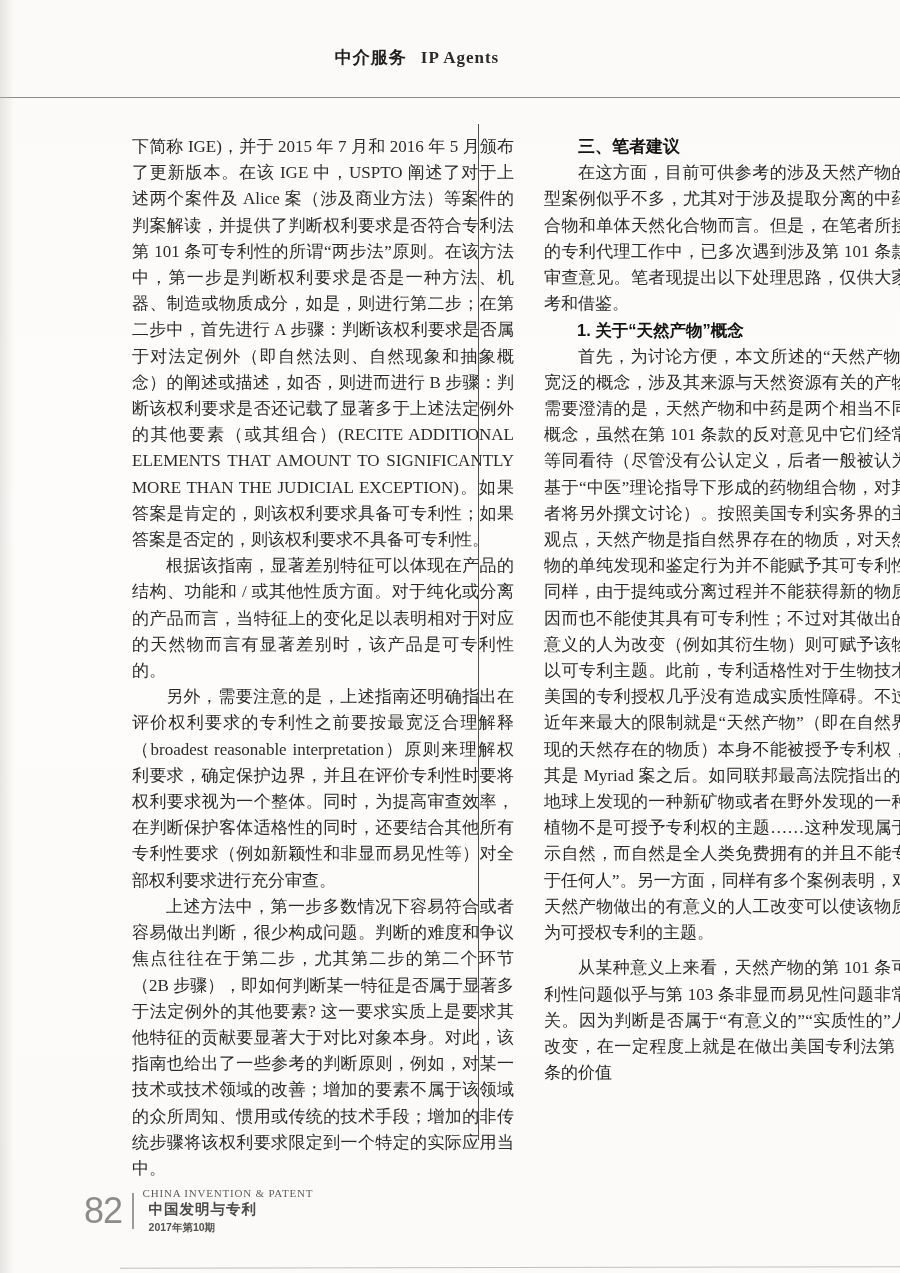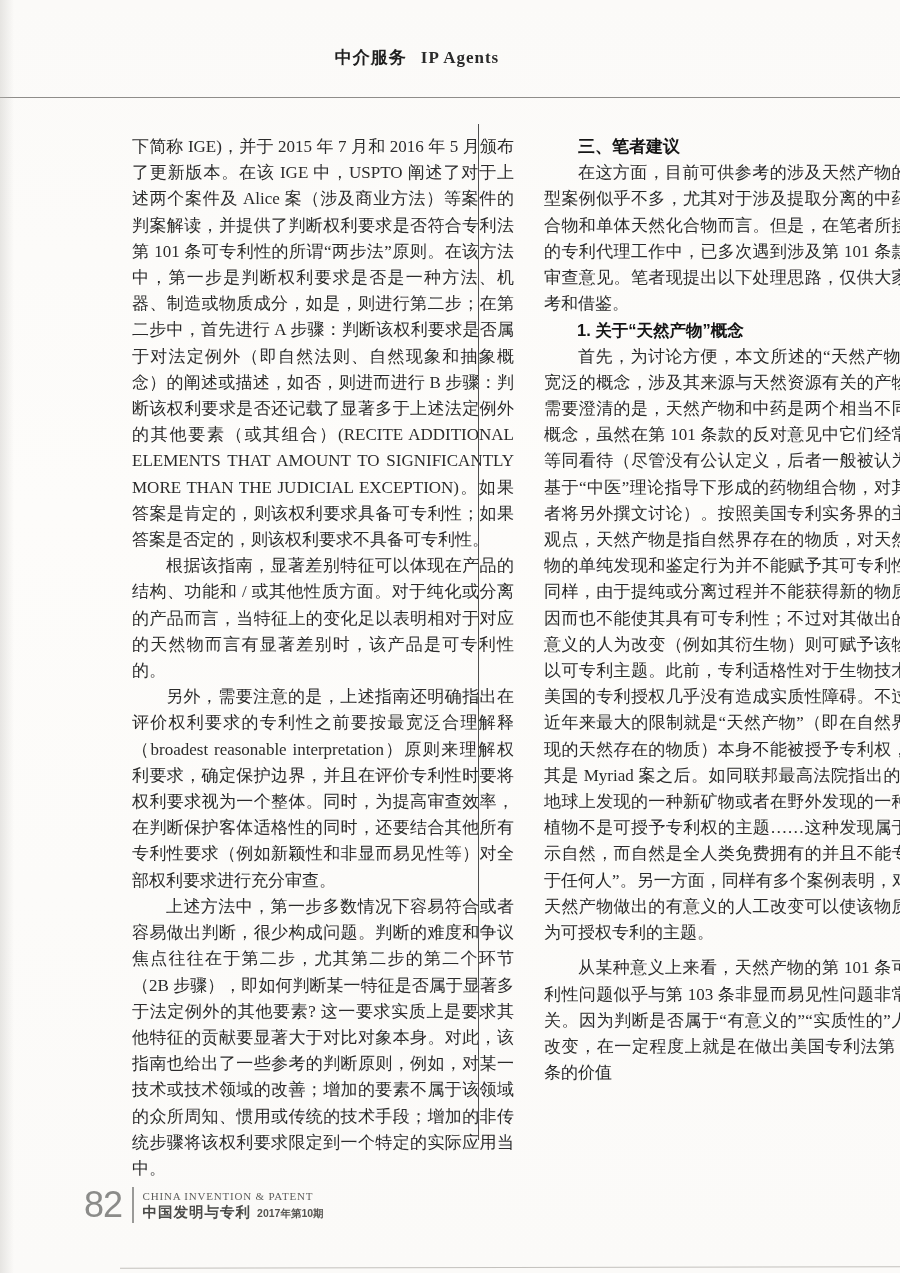--- a/index.html
+++ b/index.html
@@ -68,21 +68,21 @@
     letter-spacing: -1px;
   }
   .footer-bar {
     width: 1.5px; height: 36px; background: #9a9a98; margin: 0 9px 0 10px;
   }
   .footer-text { display: flex; flex-direction: column; justify-content: flex-start; }
   .journal-en {
     font-family: "Liberation Serif", "DejaVu Serif", serif;
     font-size: 11px; letter-spacing: 0.8px; color: #5c5c5a; line-height: 14px;
   }
-  .journal-cn-row { display: flex; align-items: baseline; line-height: 18px; }
+  .journal-cn-row { display: flex; align-items: baseline; line-height: 18px; flex-direction: column; }
   .journal-cn {
     font-family: "Liberation Sans", "DejaVu Sans", sans-serif;
     font-weight: bold; font-size: 14.5px; color: #4a4a48; letter-spacing: 1px;
   }
   .journal-issue {
     font-family: "Liberation Sans", "DejaVu Sans", sans-serif;
     font-size: 10.5px; color: #55534f; margin-left: 6px; font-weight: bold;
   }
   
   .scan-edge-bottom {

